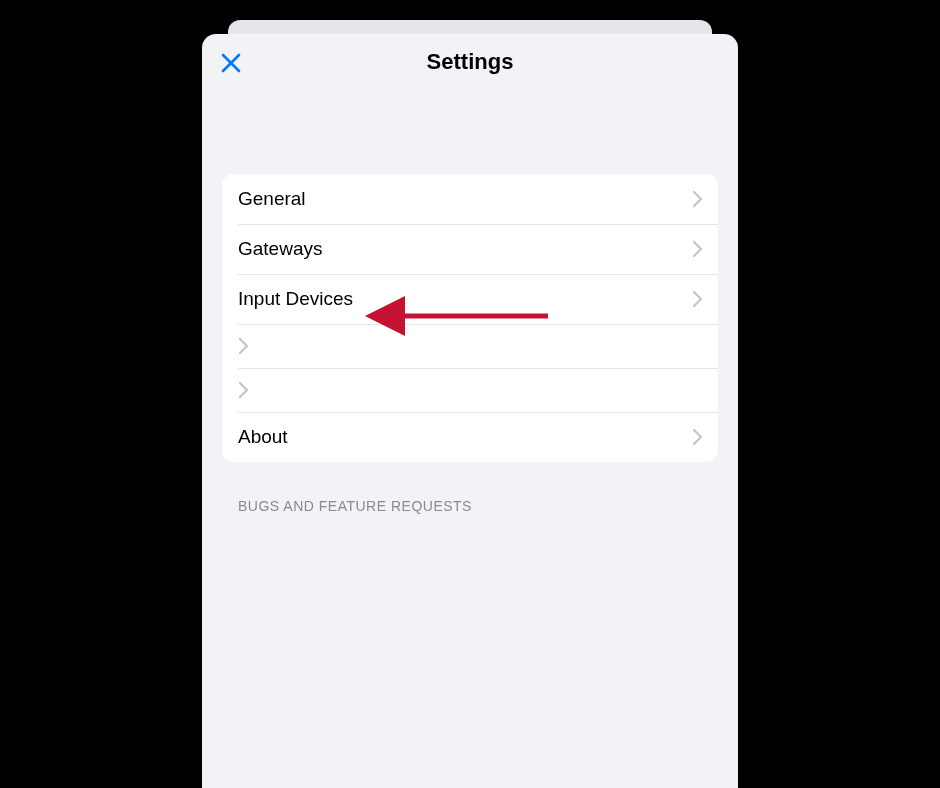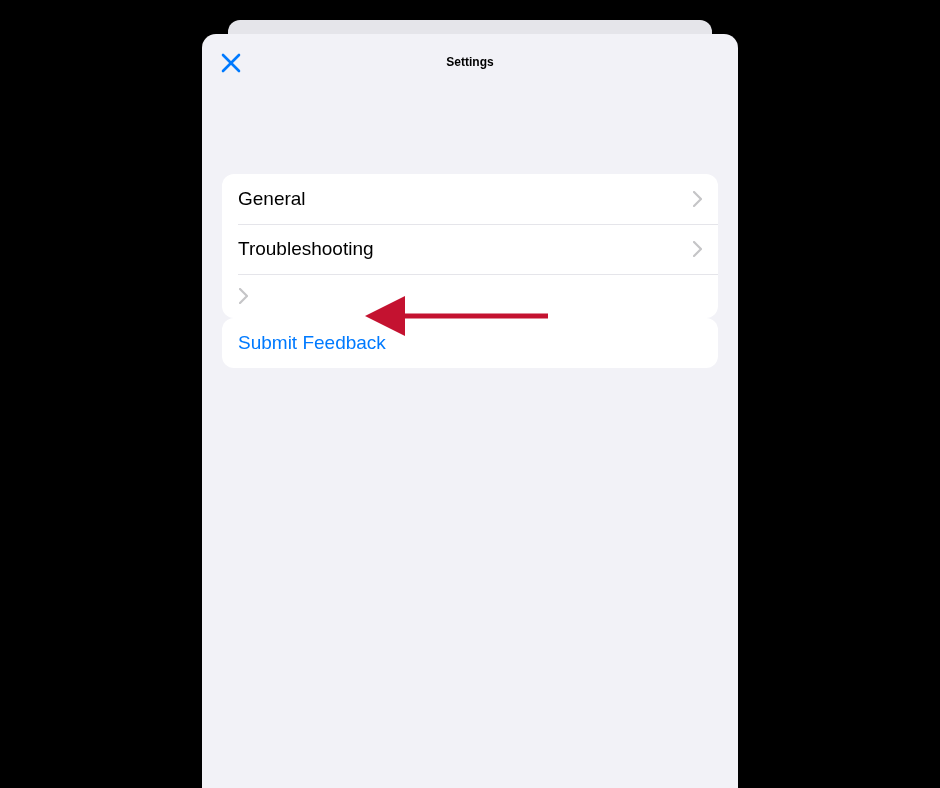--- a/index.html
+++ b/index.html
@@ -39,21 +39,21 @@
     overflow: hidden;
   }
   .nav {
     position: relative;
     height: 56px;
     display: flex;
     align-items: center;
     justify-content: center;
   }
   .nav-title {
-    font-size: 12px;
+    font-size: 22px;
     font-weight: 600;
     color: #000;
   }
   .close-btn {
     position: absolute;
     left: 14px;
     top: 14px;
     width: 30px;
     height: 30px;
     display: flex;
@@ -156,50 +156,67 @@
             <span class="row-label">General</span>
             <span class="chev">
               <svg width="9" height="16" viewBox="0 0 9 16">
                   <path d="M1 1 L8 8 L1 15" fill="none" stroke="currentColor" stroke-width="2.2" stroke-linecap="round" stroke-linejoin="round"></path>
                 </svg>
             </span>
           </div>
 
 
 
-
-
-          <div class="row">
-            <span class="row-label">Troubleshooting</span>
-            <span class="chev">
-              <svg width="9" height="16" viewBox="0 0 9 16">
-                  <path d="M1 1 L8 8 L1 15" fill="none" stroke="currentColor" stroke-width="2.2" stroke-linecap="round" stroke-linejoin="round"></path>
-                </svg>
-            </span>
-          </div>
-
-          <div class="row">
-            <span class="chev">
-              <svg width="9" height="16" viewBox="0 0 9 16">
-                  <path d="M1 1 L8 8 L1 15" fill="none" stroke="currentColor" stroke-width="2.2" stroke-linecap="round" stroke-linejoin="round"></path>
-                </svg>
-            </span>
-          </div>
-
+          <div class="row">
+            <span class="row-label">Gateways</span>
+            <span class="chev">
+              <svg width="9" height="16" viewBox="0 0 9 16">
+                  <path d="M1 1 L8 8 L1 15" fill="none" stroke="currentColor" stroke-width="2.2" stroke-linecap="round" stroke-linejoin="round"></path>
+                </svg>
+            </span>
+          </div>
+
+          <div class="row">
+            <span class="row-label">Input Devices</span>
+            <span class="chev">
+              <svg width="9" height="16" viewBox="0 0 9 16">
+                  <path d="M1 1 L8 8 L1 15" fill="none" stroke="currentColor" stroke-width="2.2" stroke-linecap="round" stroke-linejoin="round"></path>
+                </svg>
+            </span>
+          </div>
+
+          <div class="row">
+            <span class="chev">
+              <svg width="9" height="16" viewBox="0 0 9 16">
+                  <path d="M1 1 L8 8 L1 15" fill="none" stroke="currentColor" stroke-width="2.2" stroke-linecap="round" stroke-linejoin="round"></path>
+                </svg>
+            </span>
+          </div>
+
+          <div class="row">
+            <span class="chev">
+              <svg width="9" height="16" viewBox="0 0 9 16">
+                  <path d="M1 1 L8 8 L1 15" fill="none" stroke="currentColor" stroke-width="2.2" stroke-linecap="round" stroke-linejoin="round"></path>
+                </svg>
+            </span>
+          </div>
+
+          <div class="row">
+            <span class="row-label">About</span>
+            <span class="chev">
+              <svg width="9" height="16" viewBox="0 0 9 16">
+                  <path d="M1 1 L8 8 L1 15" fill="none" stroke="currentColor" stroke-width="2.2" stroke-linecap="round" stroke-linejoin="round"></path>
+                </svg>
+            </span>
+          </div>
 
         </div>
       </div>
 
-      <div class="group2">
-        <div class="card">
-          <div class="row link-row">
-            <span class="row-label">Submit Feedback</span>
-          </div>
-        </div>
-      </div>
+      <div class="section-header">Bugs and Feature Requests</div>
 
     </div>
   </div>
 
   <svg class="arrow-annot" width="940" height="788" style="left:0;top:0;">
     <defs>
       <marker id="arrowhead" markerWidth="8" markerHeight="8" refX="2" refY="4" orient="auto">
         <polygon points="0 0, 8 4, 0 8" fill="#c41230"></polygon>
       </marker>
     </defs>

